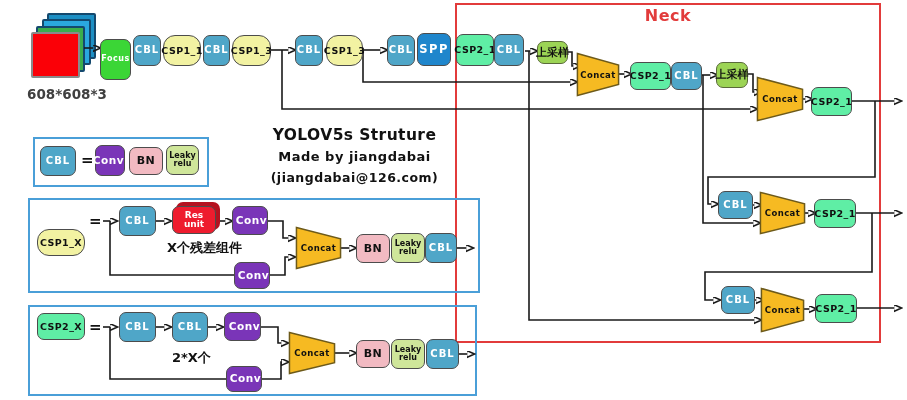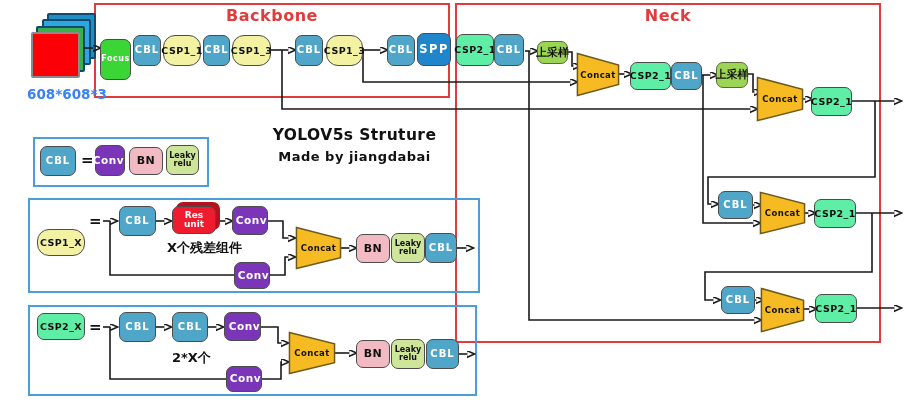--- a/index.html
+++ b/index.html
@@ -26,21 +26,21 @@
   .c-leaky{background:var(--node_leaky,#cfe69a);color:#111;font-size:8px;}
   .c-res{background:var(--node_res,#ee1c2e);color:#fff;font-size:9px;box-shadow:4px -4px 0 var(--node_res_shadow,#b5121f);}
 
   .concat{position:absolute;z-index:3;}
   .concat svg{position:absolute;left:0;top:0;width:100%;height:100%;overflow:visible;}
   .concat polygon{fill:var(--node_concat,#f6ba22);stroke:#6d5a1a;stroke-width:1.5;vector-effect:non-scaling-stroke;}
   .concat .clabel{position:absolute;left:0;top:0;right:0;bottom:0;display:flex;align-items:center;justify-content:center;
                   font-weight:bold;font-size:8.5px;letter-spacing:.4px;color:#111;}
 
   .sq{position:absolute;box-sizing:border-box;border:2px solid #14496e;border-radius:2px;z-index:2;}
-  .size-label{position:absolute;font-weight:bold;font-size:13.5px;color:#3b82f6;white-space:nowrap;z-index:1;}
+  .size-label{position:absolute;font-weight:bold;font-size:13.5px;color:#404040;white-space:nowrap;z-index:1;}
 
   .eq{position:absolute;font-weight:bold;font-size:15px;color:#111;z-index:3;}
   .note{position:absolute;font-weight:bold;font-size:13px;color:#111;white-space:nowrap;z-index:3;}
 
   .titleblock{position:absolute;left:262px;top:126px;width:185px;text-align:center;color:#111;z-index:1;}
   .tb-title{font-weight:bold;font-size:15.5px;letter-spacing:.4px;}
   .tb-author{font-size:13px;font-weight:600;margin-top:5px;letter-spacing:.5px;}
   .tb-email{font-size:12.5px;font-weight:600;margin-top:6px;letter-spacing:.5px;}
 
   .watermark{position:absolute;left:676px;top:344px;width:225px;font-size:30px;font-weight:bold;letter-spacing:2px;
@@ -54,23 +54,20 @@
 <body>
 
 <div class="stage">
 
   <div class="sq" style="left:47px;top:13px;width:49px;height:46px;background:#1d8fc4;"></div>
   <div class="sq" style="left:42px;top:19px;width:49px;height:46px;background:#2aa8df;"></div>
   <div class="sq" style="left:36px;top:26px;width:49px;height:46px;background:#3bae4d;"></div>
   <div class="sq" style="left:31px;top:32px;width:49px;height:46px;background:#fb0007;border-color:#8a8a8a;"></div>
   <div class="size-label" style="left:27px;top:86px;">608*608*3</div>
 
-  <div class="region" style="left:94px;top:3px;width:356px;height:95px;">
-    <span class="region-title">Backbone</span>
-  </div>
   <div class="region" style="left:455px;top:3px;width:426px;height:340px;">
     <span class="region-title">Neck</span>
   </div>
 
   <div class="legend" style="left:33px;top:137px;width:176px;height:50px;"></div>
   <div class="legend" style="left:28px;top:198px;width:452px;height:95px;"></div>
   <div class="legend" style="left:28px;top:305px;width:449px;height:91px;"></div>
 
   <svg id="wires" width="907" height="400" viewBox="0 0 907 400">
     <defs>
@@ -208,20 +205,21 @@
       </svg>
     <span class="clabel">Concat</span>
   </div>
   <div class="node c-csp2" style="left:815px;top:294px;width:42px;height:29px;">
       <span>CSP2_1</span>
     </div>
 
   <div class="titleblock">
     <div class="tb-title">YOLOV5s Struture</div>
     <div class="tb-author">Made by jiangdabai</div>
+    <div class="tb-email">(jiangdabai@126.com)</div>
   </div>
 
   <div class="node c-cbl" style="left:40px;top:146px;width:36px;height:30px;">
       <span>CBL</span>
     </div>
   <span class="eq" style="left:81px;top:151px;">=</span>
   <div class="node c-conv" style="left:95px;top:145px;width:30px;height:31px;">
       <span>Conv</span>
     </div>
   <div class="node c-bn" style="left:129px;top:147px;width:34px;height:28px;">

